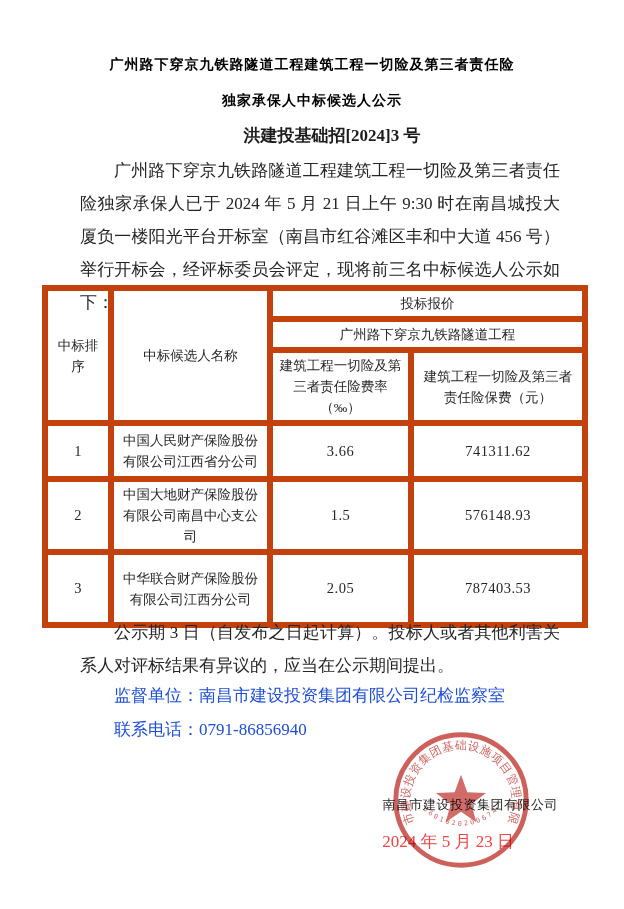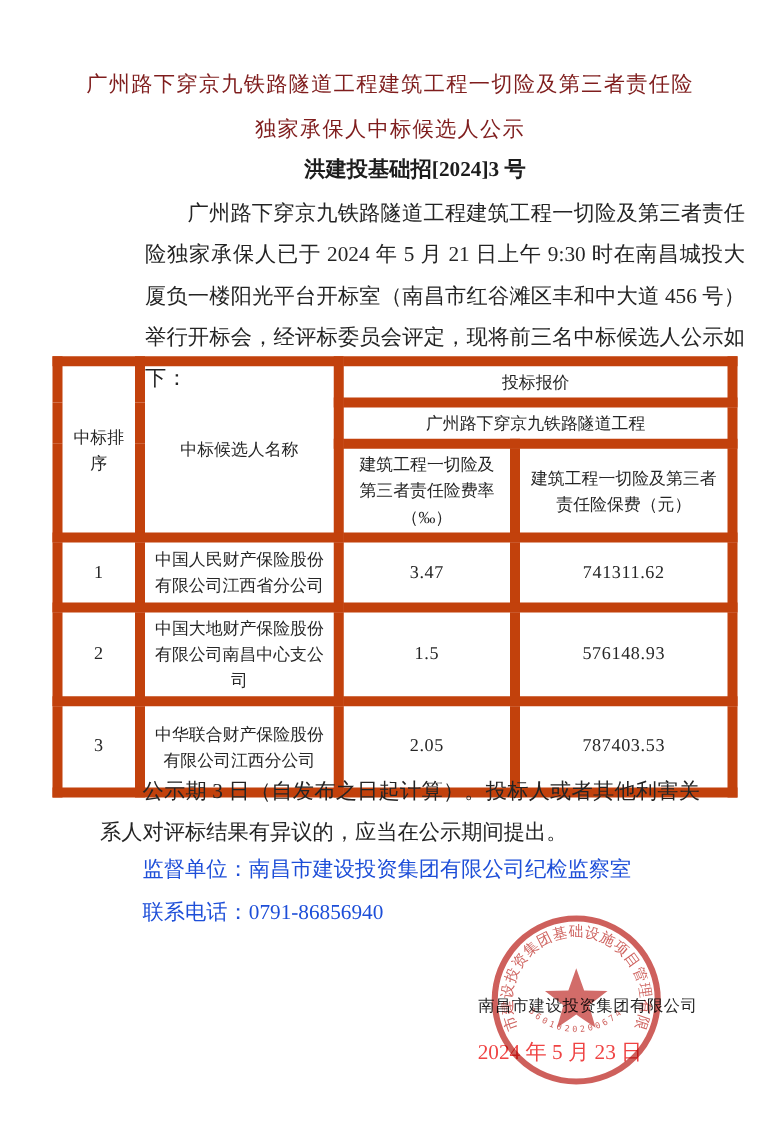--- a/index.html
+++ b/index.html
@@ -8,43 +8,43 @@
     width: 624px; height: 909px;
     position: relative;
     font-family: "Liberation Serif", "DejaVu Serif", serif;
     color: #222;
     overflow: hidden;
   }
   .page { position: absolute; inset: 0; background: #fff; }
 
   .title-line {
     position: absolute; left: 0; width: 624px;
-    text-align: center; font-weight: 400;
-    font-size: 17px; letter-spacing: 1px; color: #7f1d1d;
+    text-align: center; font-weight: 700;
+    font-size: 14px; letter-spacing: 1px; color: #000000;
   }
   .title-1 { top: 56px; }
   .title-2 { top: 92px; }
   .doc-number {
     position: absolute; top: 124px; left: 0; width: 624px;
     text-align: center; font-weight: 700; font-size: 17px; color: #1c1c1c; margin-left: 20px;
   }
 
   .body-paragraph {
     position: absolute; top: 154px; left: 80px; width: 480px;
     font-size: 17px; line-height: 33px; text-align: justify;
-    text-indent: 2em; color: #242424; margin-left: 36px;
+    text-indent: 2em; color: #242424;
   }
 
   table.bid-table {
     position: absolute; top: 285px; left: 42px;
     width: 540px; border-collapse: collapse; table-layout: fixed;
     font-size: 13.5px; color: #262626;
   }
   .bid-table th, .bid-table td {
-    border: 8px solid #c2410c;
+    border: 6px solid #c2410c;
     text-align: center; vertical-align: middle;
     font-weight: 400; padding: 2px 6px; line-height: 21px;
   }
   .bid-table .num { font-size: 14.5px; letter-spacing: .5px; }
   tr.hrow-1 { height: 28px; }
   tr.hrow-2 { height: 29px; }
   tr.hrow-3 { height: 45px; }
   tr.drow-1 { height: 56px; }
   tr.drow-2 { height: 54px; }
   tr.drow-3 { height: 73px; }
@@ -103,21 +103,21 @@
       <tr class="hrow-2">
         <th colspan="2">广州路下穿京九铁路隧道工程</th>
       </tr>
       <tr class="hrow-3">
         <th>建筑工程一切险及第三者责任险费率（‰）</th>
         <th>建筑工程一切险及第三者责任险保费（元）</th>
       </tr>
       <tr class="drow-1">
         <td class="num">1</td>
         <td>中国人民财产保险股份有限公司江西省分公司</td>
-        <td class="num">3.47</td>
+        <td class="num">3.66</td>
         <td class="num">741311.62</td>
       </tr>
       <tr class="drow-2">
         <td class="num">2</td>
         <td>中国大地财产保险股份有限公司南昌中心支公司</td>
         <td class="num">1.5</td>
         <td class="num">576148.93</td>
       </tr>
       <tr class="drow-3">
         <td class="num">3</td>

